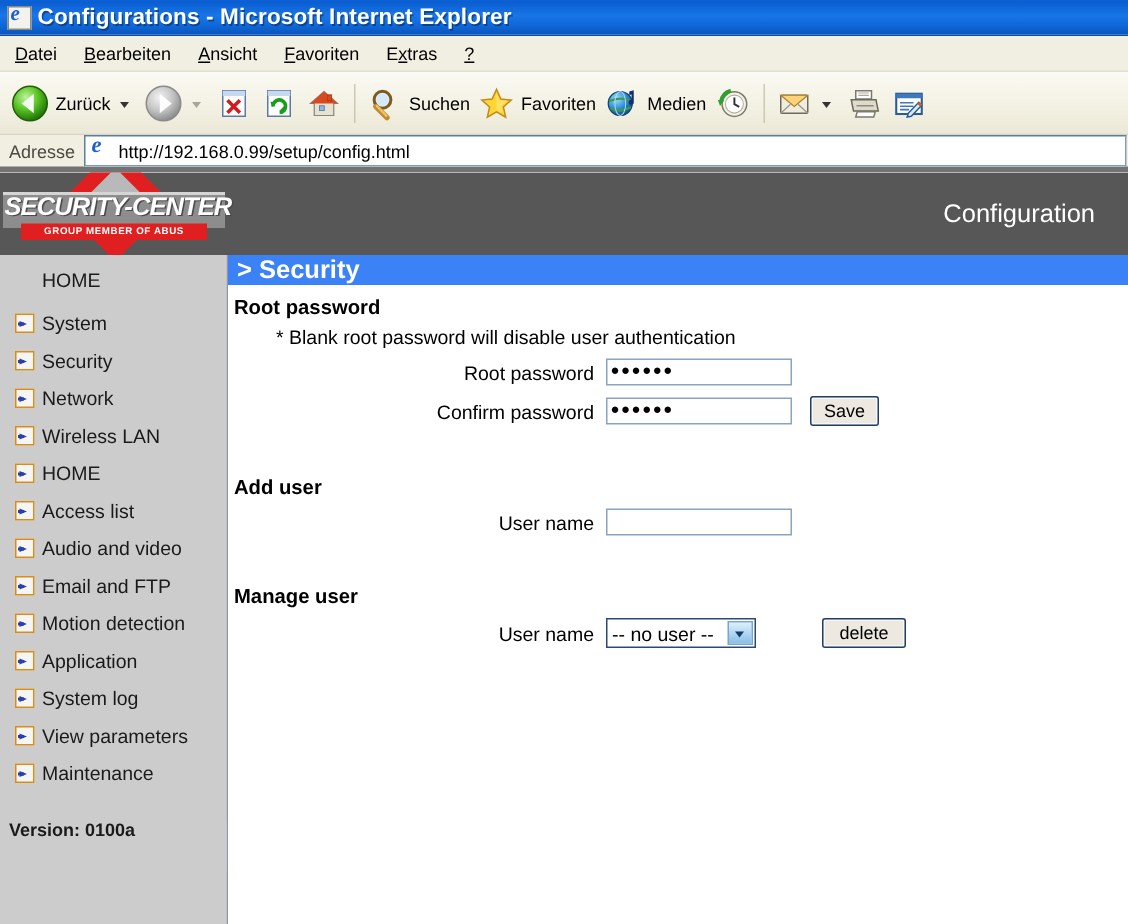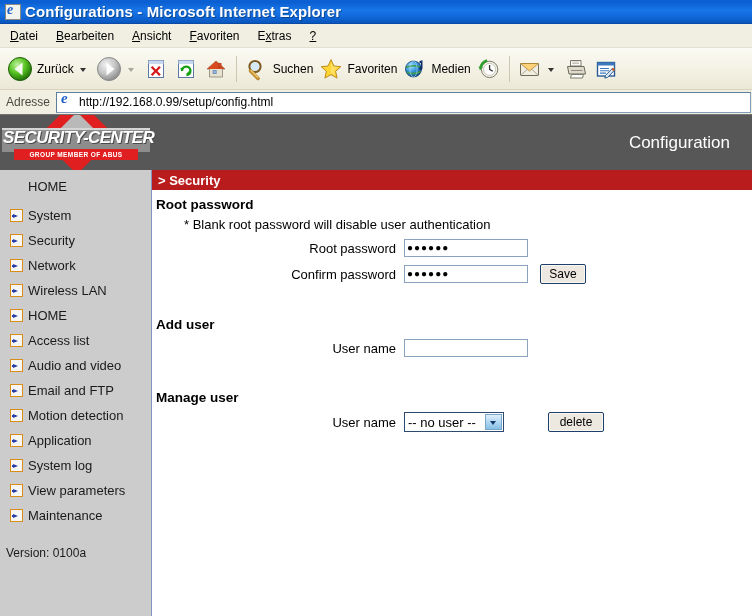--- a/index.html
+++ b/index.html
@@ -112,21 +112,21 @@
   }
   .ico { flex: none; display:block; }
 
   
   .addressbar {
     height: 25px;
     background: #f1efe2;
     display: flex;
     align-items: center;
     box-sizing: border-box;
-    border-bottom: 1px solid #737373;
+    border-bottom: 4px solid #737373;
     padding-left: 4px;
   }
   .addr-label {
     font-size: 12px;
     color: #4a4a42;
     padding: 0 6px 0 2px;
     white-space: nowrap;
   }
   .addr-field {
     flex: 1;
@@ -299,37 +299,38 @@
   .sb-label {
     font-size: 13px;
     color: #1a1a1a;
   }
   .sb-version {
     font-size: 12px;
     color: #1a1a1a;
     padding: 0 0 22px 6px;
     background: #ffffff;
     white-space: nowrap;
+    font-weight: bold;
   }
   .sb-white-fill {
     background: #ffffff;
     flex: 1;
   }
 
   
   .content {
     flex: 1;
     background: #ffffff;
     position: relative;
   }
   .sec-bar {
     height: 20px;
-    background: #b91c1c;
+    background: #3b82f6;
     color: #ffffff;
-    font-size: 13px;
+    font-size: 17px;
     font-weight: bold;
     display: flex;
     align-items: center;
     padding-left: 6px;
     box-sizing: border-box;
     white-space: nowrap;
     text-align: right;
   }
   .sec-title {
     font-size: 13.5px;

